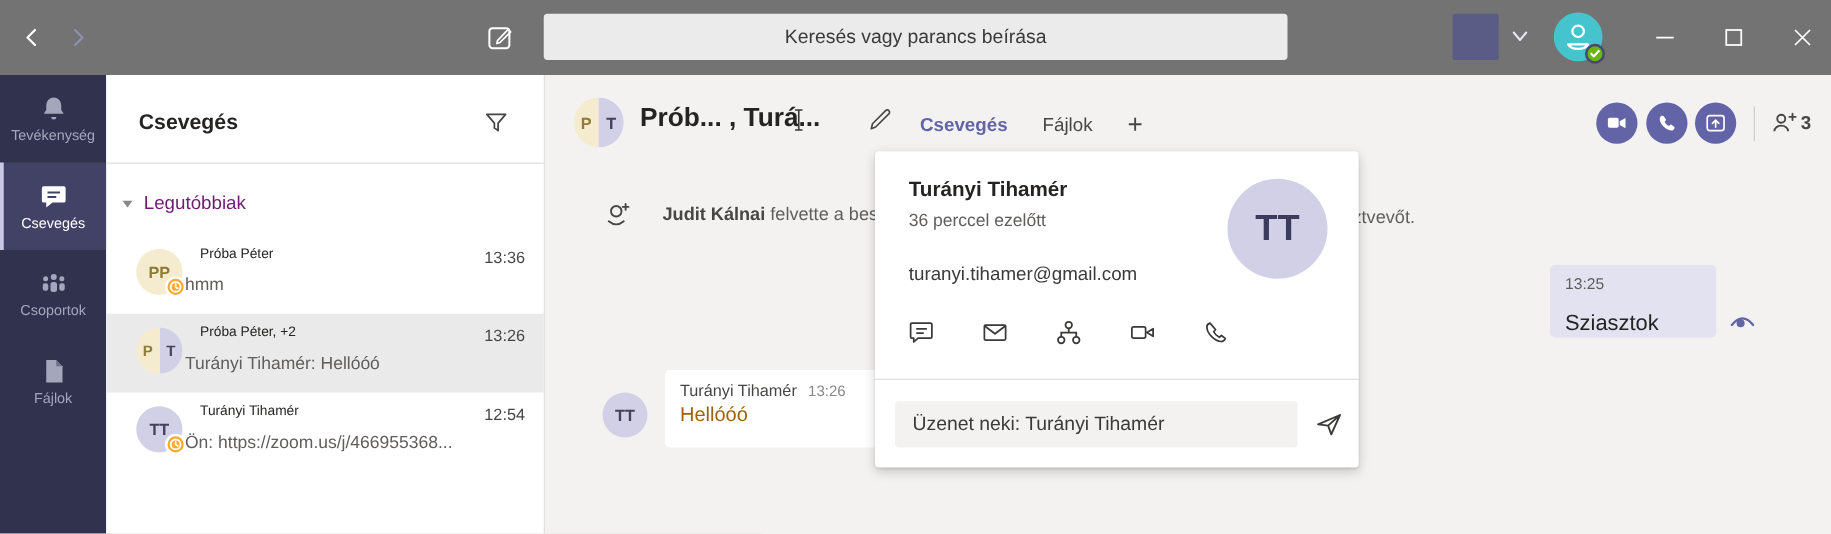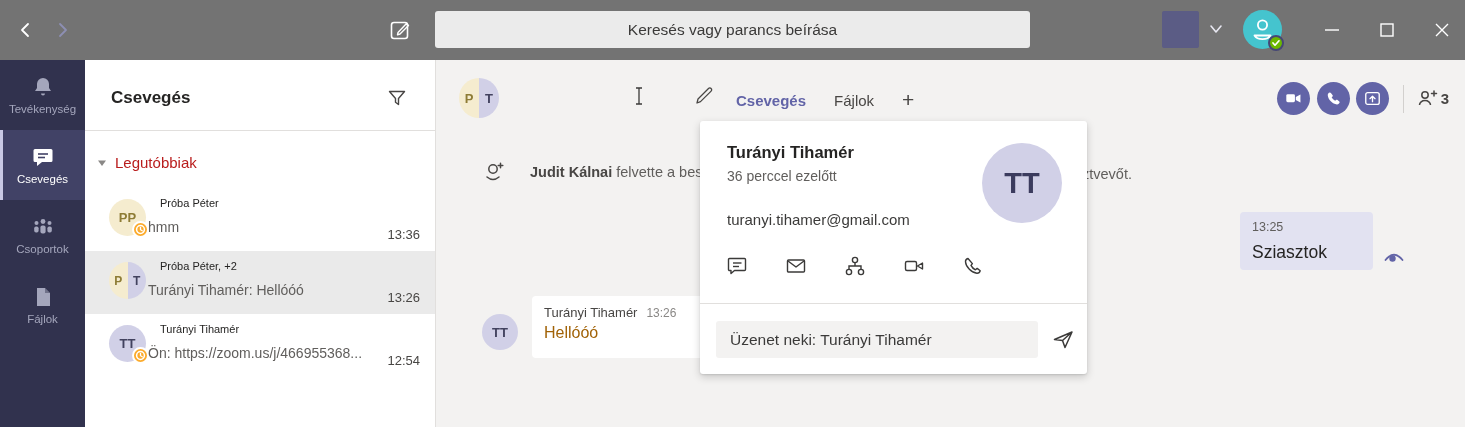--- a/index.html
+++ b/index.html
@@ -34,39 +34,39 @@
   .rail-item.active { background:#414266; color:#fff; }
   .rail-item.active::before { content:""; position:absolute; left:0; top:0; bottom:0; width:3px; background:#C8C8E4; }
 
   
   .chatlist { position:absolute; left:85px; top:60px; width:351px; height:367px; background:#fff;
               border-right:1px solid #E1DFDD; z-index:10; }
   .cl-title { position:absolute; left:26px; top:28px; font-size:17px; font-weight:bold; color:#252423; }
   .cl-filter { position:absolute; right:28px; top:28px; width:20px; height:20px; color:#484644; cursor:pointer; }
   .cl-divider { position:absolute; left:0; top:70px; width:100%; height:1px; background:#E1DFDD; }
   .cl-section { position:absolute; left:12px; top:94px; display:flex; align-items:center; gap:8px;
-                color:#b91c1c; font-size:15px; cursor:pointer; }
+                color:#701a75; font-size:15px; cursor:pointer; }
   .cl-section .caret { width:10px; height:8px; color:#8A8886; }
   .cl-item { position:absolute; left:0; width:100%; height:63px; cursor:pointer; }
   .cl-item.i0 { top:128px; } .cl-item.i1 { top:191px; background:#EAEAEA; } .cl-item.i2 { top:254px; }
   .cl-avatar { position:absolute; left:24px; top:11px; width:37px; height:37px; border-radius:50%;
                display:flex; align-items:center; justify-content:center; font-size:13px; font-weight:bold; }
   .av-cream { background:#F5ECCF; color:#8E7C35; }
   .av-lav { background:#D1D0E7; color:#42425F; }
   .cl-avatar.split { display:flex; overflow:hidden; }
   .cl-avatar.split .half { width:50%; height:100%; display:flex; align-items:center; justify-content:center;
                            font-size:12px; font-weight:bold; }
   .badge-clock { position:absolute; width:17px; height:17px; border-radius:50%; background:#FCAB2C;
                  border:2px solid #fff; display:flex; align-items:center; justify-content:center; }
   .cl-item .badge-clock { left:47px; top:33px; }
   .cl-name { position:absolute; left:75px; top:9px; font-size:11px; color:#252423; white-space:nowrap;
              max-width:230px; overflow:hidden; }
   .cl-preview { position:absolute; left:63px; top:31px; font-size:14px; color:#605E5C; white-space:nowrap;
                 max-width:255px; overflow:hidden; text-overflow:ellipsis; }
-  .cl-time { position:absolute; right:15px; top:10px; font-size:13px; color:#484644;margin-top:29px; }
+  .cl-time { position:absolute; right:15px; top:10px; font-size:13px; color:#484644; }
 
   
   .main-header { position:absolute; left:436px; top:60px; right:0; height:76px; background:#F3F2F1; z-index:4; }
   .mh-avatar { position:absolute; left:23px; top:18px; width:40px; height:40px; border-radius:50%;
                display:flex; overflow:hidden; }
   .mh-avatar .half { width:50%; height:100%; display:flex; align-items:center; justify-content:center;
                      font-size:13px; font-weight:bold; }
   .mh-title { position:absolute; left:76px; top:23px; font-size:21px; font-weight:bold; color:#252423; white-space:nowrap; }
   .text-cursor { position:absolute; left:197px; top:26px; width:12px; height:20px; color:#3B3A39; }
   .mh-pencil { position:absolute; left:258px; top:26px; width:20px; height:20px; color:#484644; cursor:pointer; }
@@ -87,21 +87,21 @@
   
   .conv { position:absolute; left:436px; top:136px; right:0; bottom:0; background:#F3F2F1; z-index:1; }
   .sys-msg { position:absolute; left:46px; top:24px; display:flex; align-items:center; color:#605E5C;
              font-size:14.5px; white-space:nowrap; }
   .sys-icon { width:26px; height:24px; margin-right:22px; color:#484644; flex:none; }
   .sys-author { font-weight:bold; color:#484644; }
   .sys-after { position:absolute; left:646px; top:30px; font-size:14.5px; color:#605E5C; }
   .out-bubble { position:absolute; left:804px; top:76px; width:133px; height:58px; background:#E2E2F1;
                 border-radius:4px; padding:8px 12px; }
   .out-time { font-size:12.5px; color:#605E5C; }
-  .out-text { font-size:17.5px; color:#252423; margin-top:8px; }
+  .out-text { font-size:17.5px; color:#252423; margin-top:14px; }
   .seen-eye { position:absolute; left:947px; top:111px; width:22px; height:18px; color:#6264A7; }
   .in-avatar { position:absolute; left:46px; top:178px; width:36px; height:36px; border-radius:50%;
                display:flex; align-items:center; justify-content:center; font-size:13px; font-weight:bold; }
   .in-bubble { position:absolute; left:96px; top:160px; width:182px; height:62px; background:#fff;
                border-radius:4px; padding:9px 12px; }
   .in-meta { font-size:13px; color:#484644; white-space:nowrap; }
   .in-meta .in-time { color:#8A8886; font-size:12px; margin-left:9px; }
   .in-text { font-size:16px; color:#a16207; margin-top:4px; }
 
   
@@ -277,20 +277,21 @@
       <div class="cl-preview">Ön: https://zoom.us/j/466955368...</div>
       <div class="cl-time">12:54</div>
     </div>
   </div>
 
   <div class="main-header">
     <div class="mh-avatar">
       <div class="half av-cream">P</div>
       <div class="half av-lav">T</div>
     </div>
+    <div class="mh-title">Prób... , Turá...</div>
     <div class="text-cursor">
       <svg viewBox="0 0 12 20">
           <path d="M3 2 h6 M3 18 h6 M6 2 v16" fill="none" stroke="currentColor" stroke-width="1.3"></path>
         </svg>
     </div>
     <div class="mh-pencil">
       <svg viewBox="0 0 20 20">
           <path d="M3 17 l1-4 L14.5 2.5 a1.8 1.8 0 0 1 2.6 0 a1.8 1.8 0 0 1 0 2.6 L6.5 15.6 z" fill="none" stroke="currentColor" stroke-width="1.3" stroke-linejoin="round"></path>
         </svg>
     </div>

